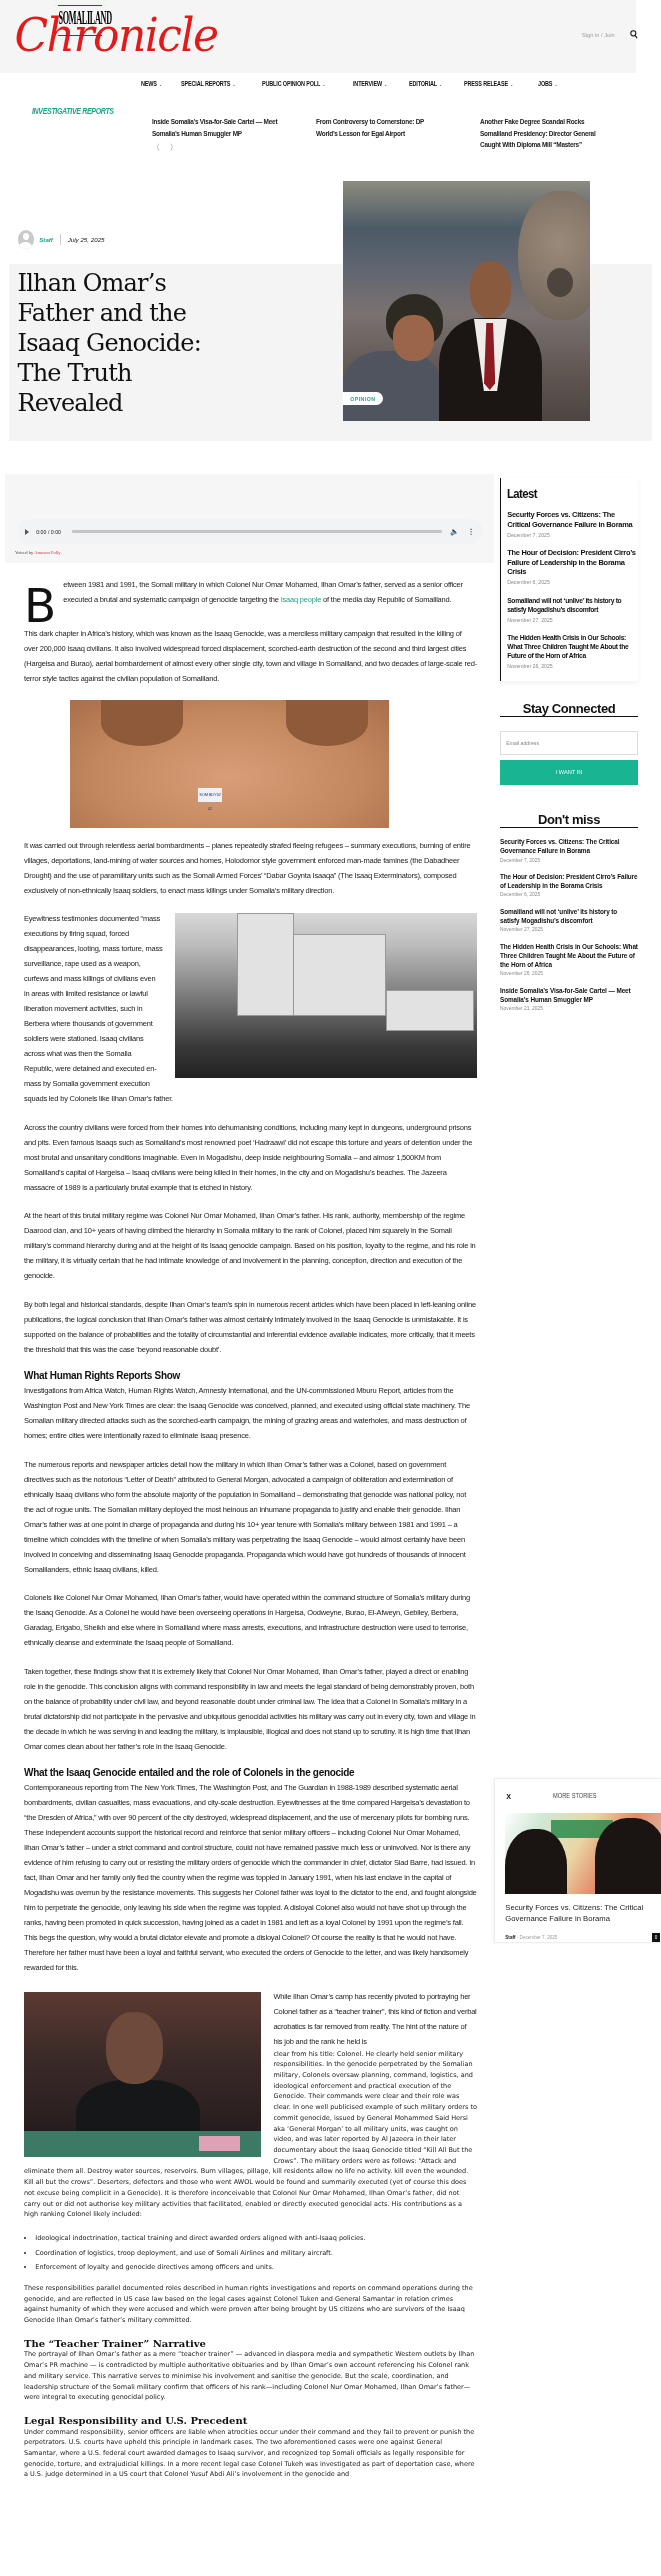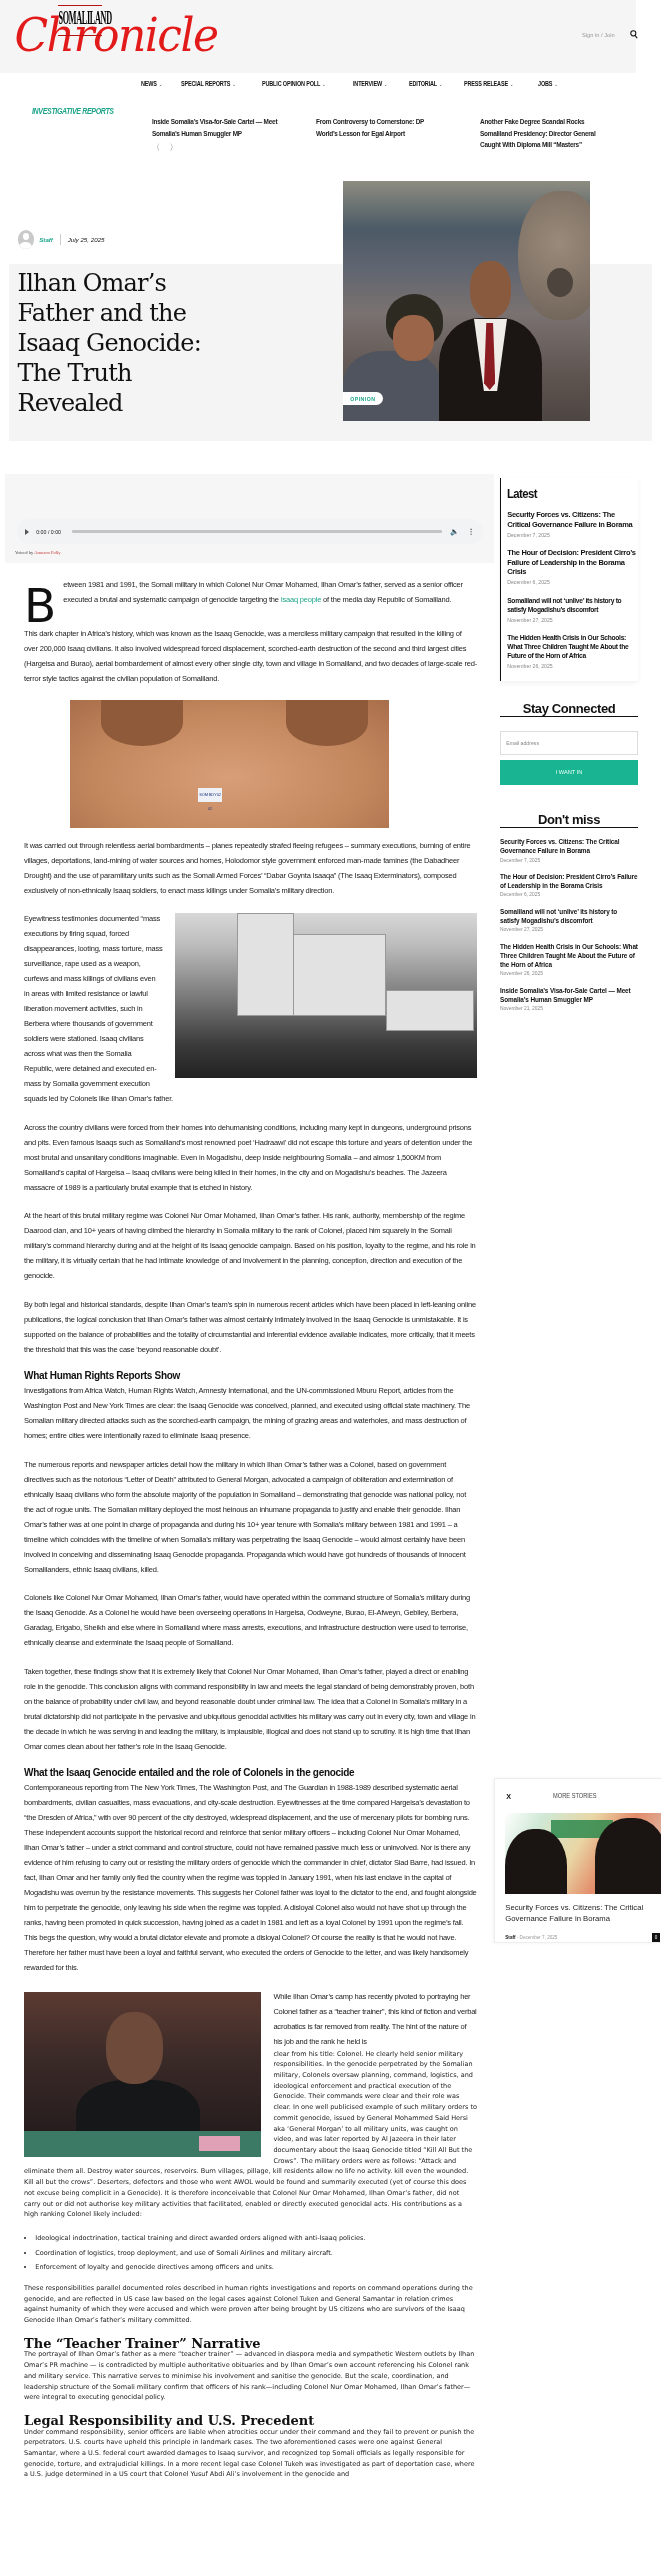--- a/index.html
+++ b/index.html
@@ -75,21 +75,21 @@
 .fig2 .wall{position:absolute;background:#e2e2e2;border:0.5px solid #999}
 .h3{font-family:Liberation Sans, sans-serif;font-weight:bold;font-size:10px;letter-spacing:-0.3px;color:#111;line-height:11.3px;margin-bottom:2.1px}
 .fig3{float:left;width:237px;height:165px;margin:3.1px 12.4px 4.1px 0;background:linear-gradient(180deg,#5c3a32 0%,#3a2a28 40%,#20181a 100%);position:relative;overflow:hidden}
 .fig3 .face{position:absolute;left:82px;top:20.6px;width:57px;height:72px;border-radius:45%;background:#6e4a3a}
 .fig3 .jacket{position:absolute;left:52px;top:88px;width:124px;height:82px;border-radius:40% 40% 0 0;background:#161719}
 .fig3 .desk{position:absolute;left:0;top:139px;width:237px;height:26px;background:#3c7a66}
 .fig3 .pink{position:absolute;left:175px;top:144px;width:41px;height:15.5px;background:#e0a0b6}
 .wide{font-family:"DejaVu Sans",sans-serif;font-size:6.5px;line-height:10.7px;letter-spacing:0}
 .wide ul{list-style:disc;padding-left:11.3px;margin:7.2px 0 10.3px}
 .wide li{margin-bottom:3.6px}
-.wide .h3b{font-family:"DejaVu Serif",serif;font-weight:bold;font-size:13px;line-height:10.3px;color:#111;margin-top:3.1px}
+.wide .h3b{font-family:"DejaVu Serif",serif;font-weight:bold;font-size:10px;line-height:10.3px;color:#111;margin-top:3.1px}
 
 
 .side{position:absolute;left:500px;top:478px;width:138px}
 .latest{position:relative;background:#fff;border-left:1px solid #111;box-shadow:0 2.1px 5.2px rgba(0,0,0,0.06);padding:8.2px 0 11.3px 6.2px}
 .latest h2{font-size:13.4px;font-weight:bold;letter-spacing:-0.7px;margin-bottom:9.3px;transform:scaleX(0.85);transform-origin:left}
 .latest .itm{margin-bottom:10.3px}
 .latest .t{font-size:7.5px;font-weight:bold;line-height:9.3px;letter-spacing:-0.3px;color:#111}
 .latest .d{font-size:5.2px;color:#888;margin-top:3.1px}
 .stay{margin-top:20.6px}
 .stay h2,.dm h2{text-align:center;font-size:13px;font-weight:bold;letter-spacing:-0.4px;padding-bottom:0;border-bottom:1.5px solid #111}

